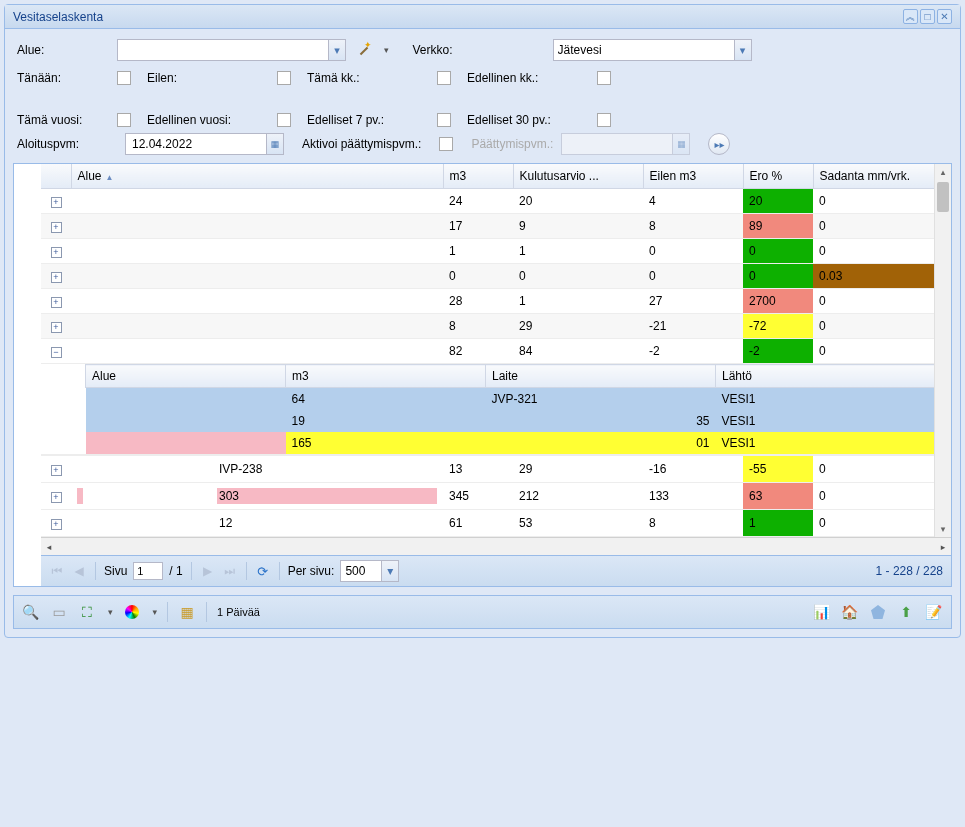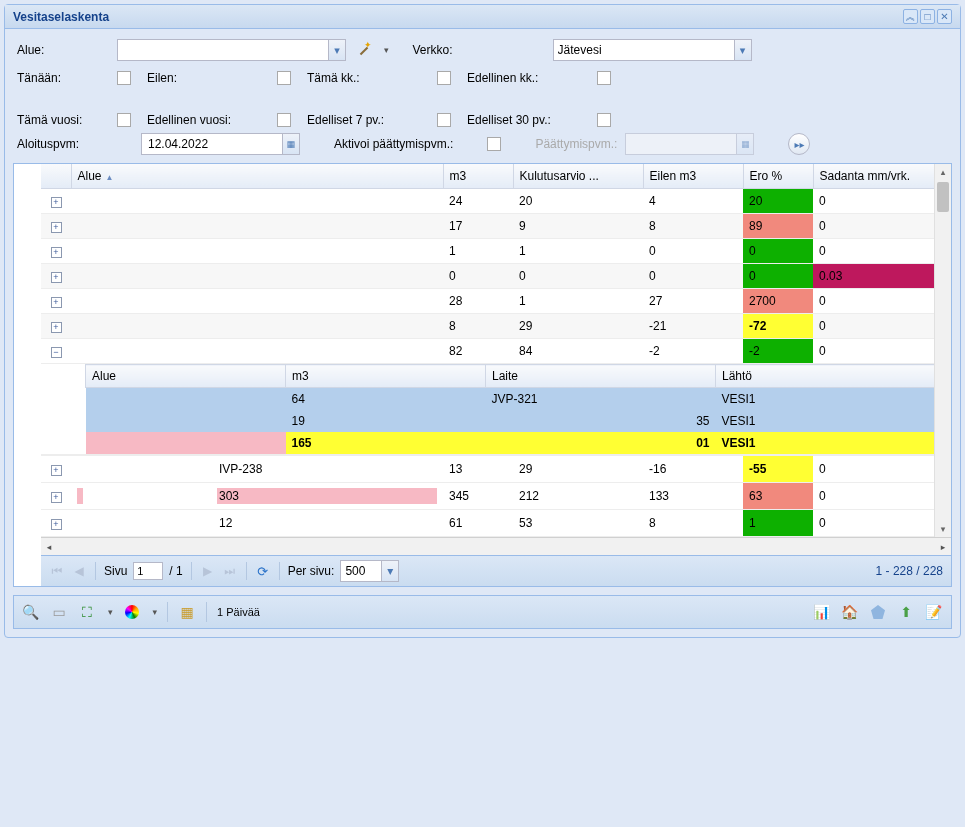--- a/index.html
+++ b/index.html
@@ -18,21 +18,21 @@
 }
 .titlebar {
   display: flex;
   align-items: center;
   justify-content: space-between;
   padding: 4px 8px;
   background: linear-gradient(#dbe7f5, #c7d9ef);
   border-bottom: 1px solid #99bbe8;
 }
 .titlebar .title {
-  font-weight: bold;
+  font-weight: normal;
   color: #15428b;
   font-size: 12px;
 }
 .win-tools { display: flex; gap: 2px; }
 .win-tool {
   width: 15px; height: 15px;
   border: 1px solid #8db2e3;
   background: #d9e7f8;
   border-radius: 2px;
   display: flex; align-items: center; justify-content: center;
@@ -108,21 +108,21 @@
 }
 .checkbox {
   width: 14px; height: 14px;
   border: 1px solid #a9a9a9;
   background: #fff;
   cursor: pointer;
 }
 .date-row {
   display: flex;
   align-items: center;
-  gap: 34px;
+  gap: 18px;
   font-size: 12px;
   margin-top: 6px;
 }
 .date-row label { width: 90px; }
 .date-input-wrap {
   display: flex;
   border: 1px solid #b5b8c8;
   background: #fff;
 }
 .date-input-wrap input {
@@ -186,22 +186,22 @@
   cursor: pointer;
 }
 .sort-asc::after {
   content: "▲";
   font-size: 8px;
   color: #6a8bc0;
   margin-left: 4px;
 }
 .c-green { background: #0db000; }
 .c-red   { background: #f1897d; }
-.c-lime  { background: #be185d; }
-.c-yellow{ background: #ffff33; font-weight: bold; }
+.c-lime  { background: #a16207; }
+.c-yellow{ background: #ffff33; }
 .c-pink  { background: #f7b9c4; }
 .c-blue  { background: #b4cfec; }
 .striped { background: #f7f7f7; }
 .nested-head th {
   background: linear-gradient(#f9fafc, #e4ecf7);
   border: 1px solid #d0d7e5;
   padding: 4px 6px;
   text-align: left;
   font-weight: normal;
 }

